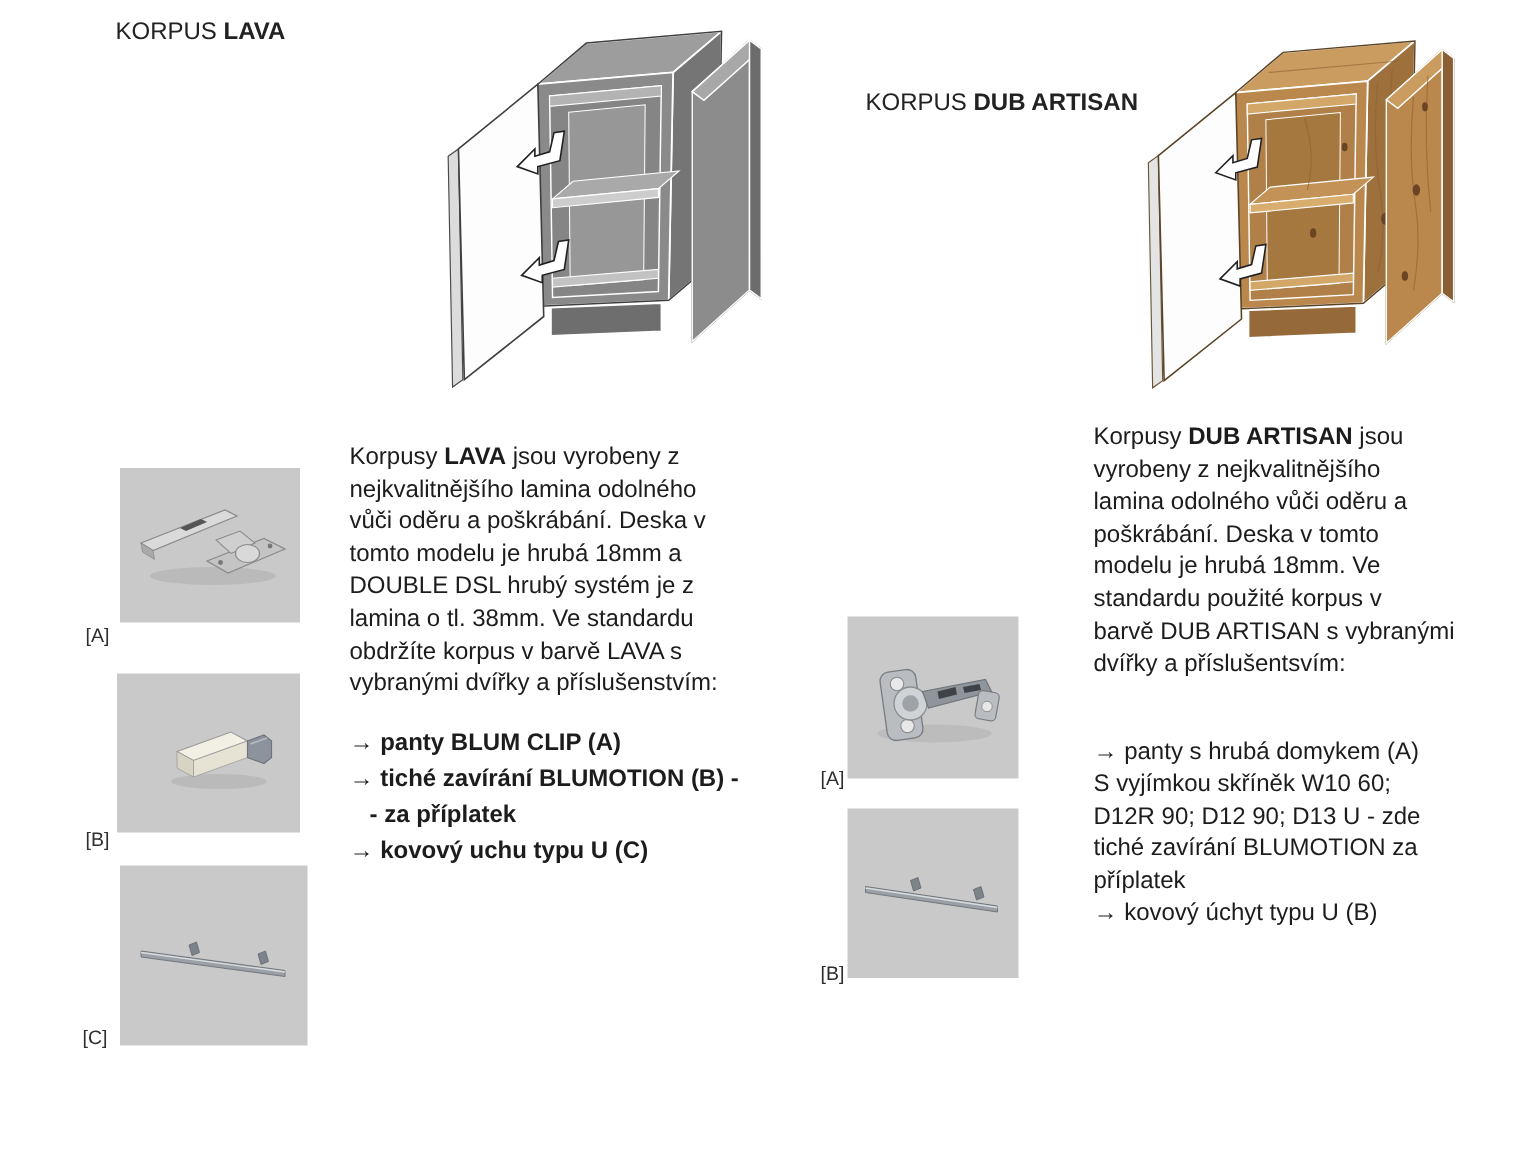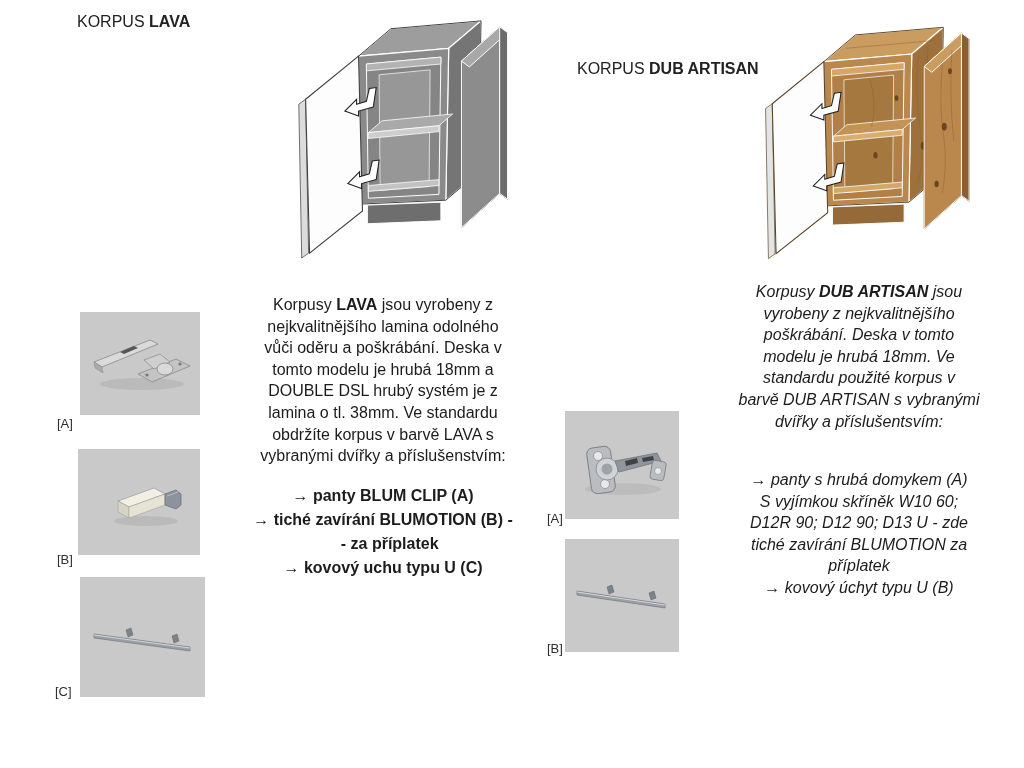--- a/index.html
+++ b/index.html
@@ -1,18 +1,18 @@
 <!DOCTYPE html>
 <html><head>
 <meta charset="utf-8">
 <style>
   html,body{margin:0;padding:0;background:#ffffff;}
   .page{
     position:relative;width:1024px;height:768px;background:#ffffff;overflow:hidden;
-    font-family:"Liberation Sans",sans-serif;color:#1c1c1c;text-align:center;
+    font-family:"Liberation Sans",sans-serif;color:#1c1c1c;
   }
   .title{position:absolute;font-size:16px;white-space:nowrap;color:#222;}
   .title b{font-weight:700;}
   .textcol{position:absolute;font-size:16px;line-height:21.6px;}
   .textcol .pline{white-space:nowrap;}
   .textcol b{font-weight:700;}
   .list{margin-top:17px;}
   .list .lline{white-space:nowrap;}
   .list-left .lline{line-height:24px;font-weight:bold;}
   .list-right{margin-top:37px;}
@@ -164,23 +164,24 @@
         <path d="M206,40 q-3,50 2,95"></path>
       </g>
       <g fill="#6b4423">
         <ellipse cx="198" cy="120" rx="2.6" ry="4"></ellipse>
         <ellipse cx="204" cy="62" rx="2" ry="3.2"></ellipse>
         <ellipse cx="190" cy="180" rx="2.2" ry="3.4"></ellipse>
       </g>
     </svg>
   </div>
 
-  <div class="textcol" style="left:729px;top:281px;width:260px;font-style:italic;">
+  <div class="textcol" style="left:729px;top:281px;width:260px;">
     <div class="pline"><span>Korpusy </span><b>DUB ARTISAN</b><span> jsou</span></div>
     <div class="pline">vyrobeny z nejkvalitnějšího</div>
+    <div class="pline">lamina odolného vůči oděru a</div>
     <div class="pline">poškrábání. Deska v tomto</div>
     <div class="pline">modelu je hrubá 18mm. Ve</div>
     <div class="pline">standardu použité korpus v</div>
     <div class="pline">barvě DUB ARTISAN s vybranými</div>
     <div class="pline">dvířky a příslušentsvím:</div>
     <div class="list list-right">
       <div class="lline">→ panty s hrubá domykem (A)</div>
       <div class="lline">S vyjímkou skříněk W10 60;</div>
       <div class="lline">D12R 90; D12 90; D13 U - zde</div>
       <div class="lline">tiché zavírání BLUMOTION za</div>

